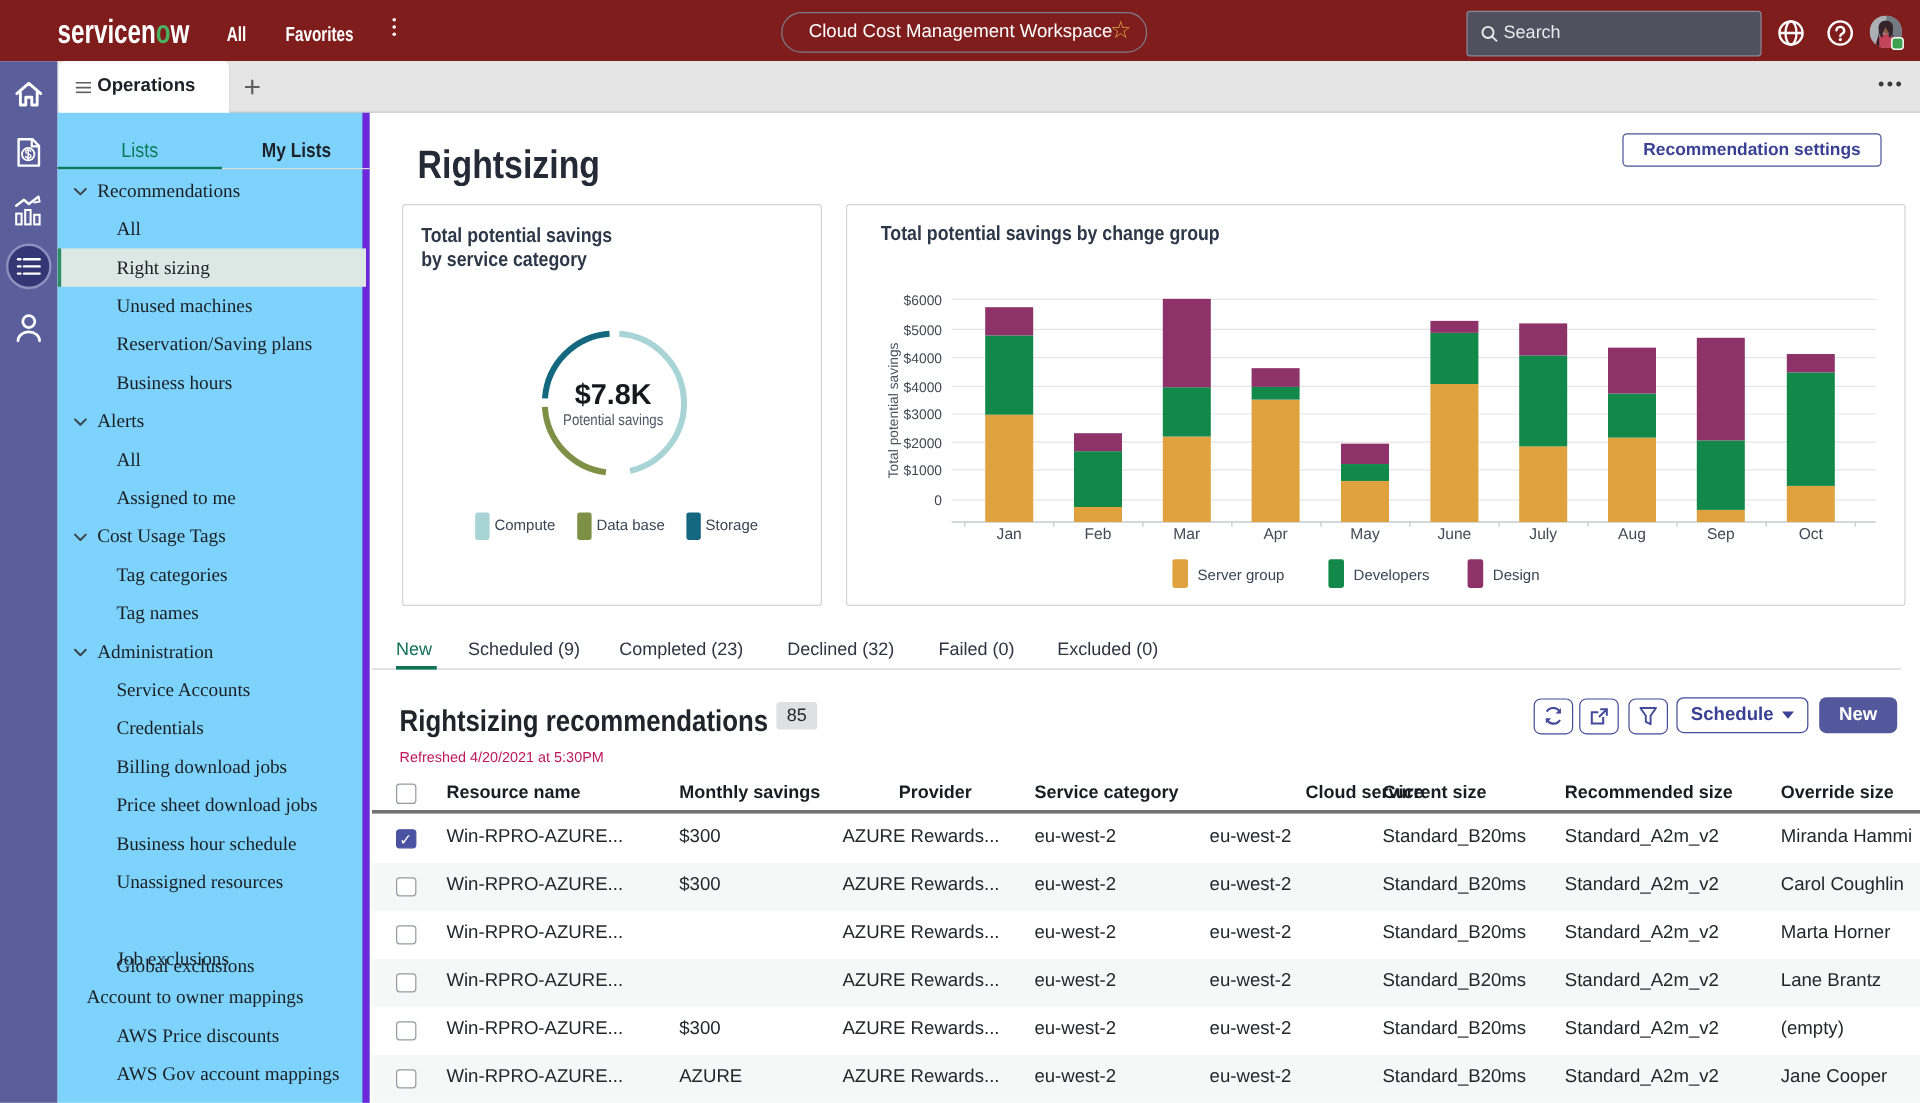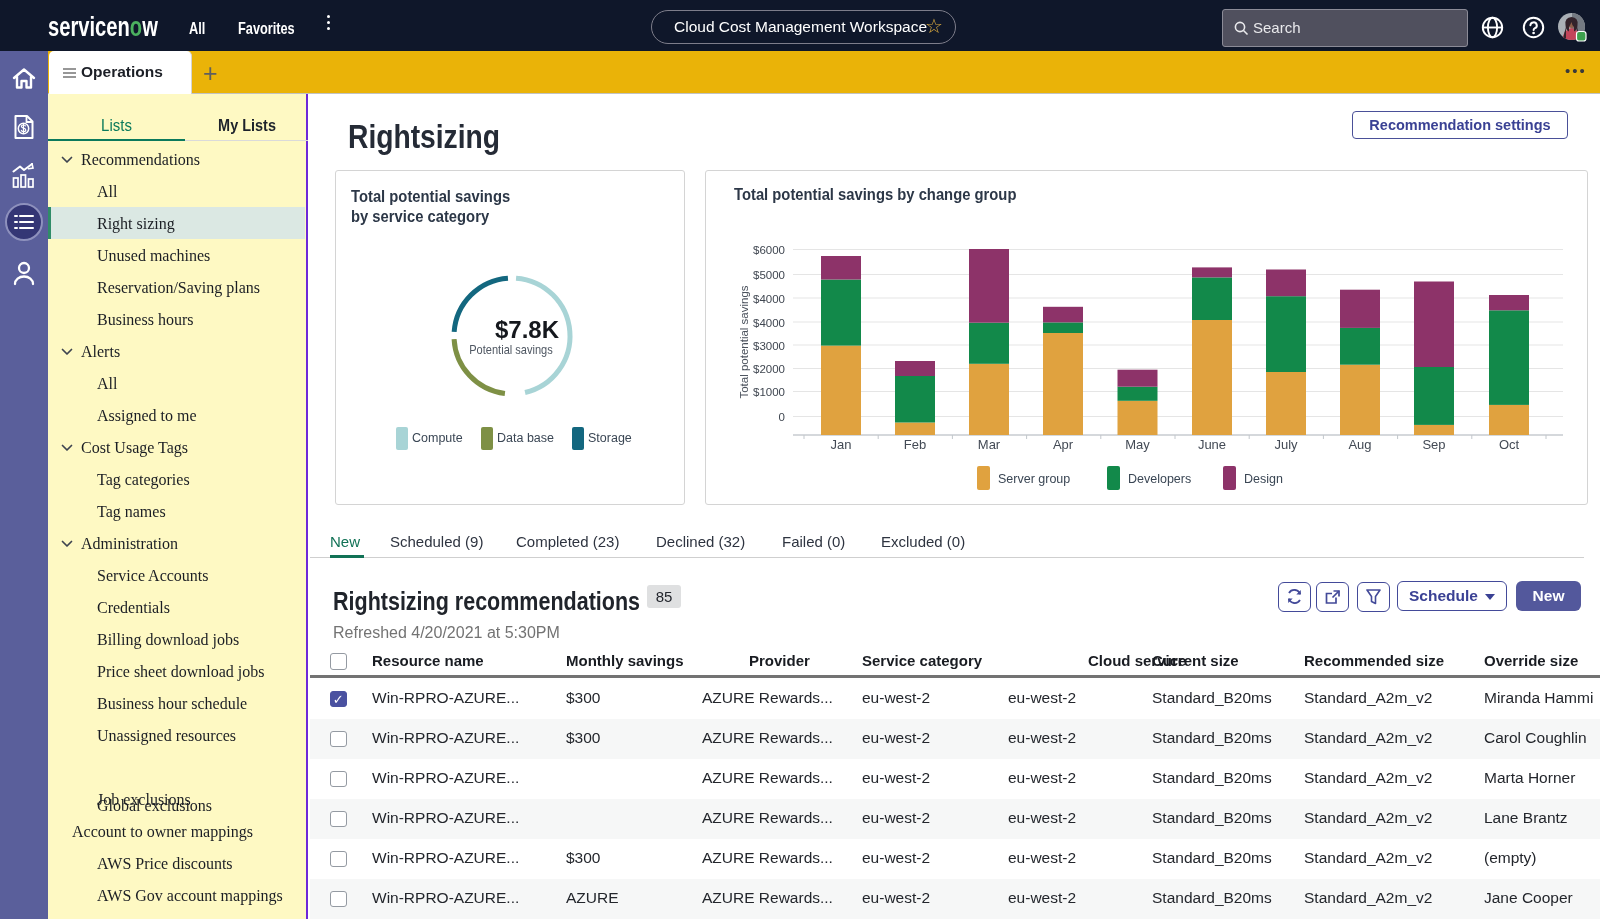--- a/index.html
+++ b/index.html
@@ -1,43 +1,43 @@
 <!DOCTYPE html>
 <html><head>
 <meta charset="utf-8">
 <style>
 * { margin:0; padding:0; box-sizing:border-box; }
 html,body { width:1600px; height:919px; overflow:hidden; font-family:"Liberation Sans", sans-serif; background:#fff; }
 
 
-#topbar { position:absolute; left:0; top:0; width:1600px; height:51px; background:#0f172a; }
+#topbar { position:absolute; left:0; top:0; width:1600px; height:51px; background:#7f1d1d; }
 #logo { position:absolute; left:48px; top:13px; font-size:28px; line-height:28px; font-weight:bold; color:#fff; transform:scaleX(0.72); transform-origin:0 50%; }
 #logo .grn { color:#4bb05f; }
 .topnav { position:absolute; top:0; height:51px; line-height:58px; color:#fff; font-size:17px; font-weight:bold; transform:scaleX(0.75); transform-origin:0 50%; }
 #kebab { position:absolute; left:327px; top:15px; width:4px; }
 #kebab div { width:3.2px; height:3.2px; border-radius:50%; background:#fff; margin-bottom:2.9px; }
 #pill { position:absolute; left:651px; top:10px; width:305px; height:34px; border:1px solid #7d7d8a; border-radius:17px; color:#fff; font-size:15.5px; line-height:32px; padding-left:22px; }
 #pill .star { position:absolute; right:12px; top:-1px; color:#d9a93f; font-size:20px; }
 #search { position:absolute; left:1222px; top:9px; width:246px; height:38px; background:#50505e; border:1px solid #8b8b97; border-radius:3px; color:#e9e9ec; font-size:15px; line-height:36px; padding-left:30px; }
 .ticon { position:absolute; top:16px; }
 
 
 #rail { position:absolute; left:0; top:51px; width:48px; height:868px; background:#5a5f9b; }
 .railicon { position:absolute; left:0; width:48px; text-align:center; }
 #railsel { position:absolute; left:5px; top:152px; width:38px; height:38px; border-radius:50%; background:#343675; border:2px solid #8e91bd; }
 
 
-#tabstrip { position:absolute; left:48px; top:51px; width:1552px; height:43px; background:#eab308; border-bottom:1px solid #c2c3c2; }
+#tabstrip { position:absolute; left:48px; top:51px; width:1552px; height:43px; background:#e5e5e5; border-bottom:1px solid #c2c3c2; }
 #opstab { position:absolute; left:1px; top:0px; width:143px; height:44px; background:#fff; border-radius:5px 5px 0 0; border-right:1px solid #d4d4d4; }
 #opstab .lbl { position:absolute; left:32px; top:12px; font-size:15.5px; font-weight:bold; color:#1c1f26; }
 #plus { position:absolute; left:155px; top:8px; font-size:25px; color:#5f5f5f; font-weight:300; }
 #dots { position:absolute; left:1517px; top:11px; font-size:15px; color:#3a3a3a; letter-spacing:2px; }
 
 
-#sidebar { position:absolute; left:48px; top:94px; width:260px; height:825px; background:#fef9c3; border-right:2px solid #6d28d9; }
+#sidebar { position:absolute; left:48px; top:94px; width:260px; height:825px; background:#7dd3fc; border-right:6px solid #6d28d9; }
 #stabs { position:absolute; left:0; top:0; width:260px; height:47px; border-bottom:1px solid #dadada; }
 #stab-lists { position:absolute; left:0; top:0; width:137px; height:47px; text-align:center; padding-top:23px; line-height:17px; font-size:17px; color:#0b7a5c; border-bottom:2.5px solid #0b7a5c; transform-origin:50% 100%; }
 #stab-my { position:absolute; left:137px; top:0; width:124px; height:47px; text-align:center; padding-top:23px; line-height:17px; font-size:17px; font-weight:bold; color:#1d222b; }
 .titem { position:absolute; left:0; width:259px; height:32px; line-height:32px; font-size:16px; color:#1b1e24; white-space:nowrap;font-family:Liberation Serif, serif; }
 .titem.parent { padding-left:33px; }
 .titem.child { padding-left:49px; }
 .chev { position:absolute; left:12px; top:10px; }
 #selrow { position:absolute; left:0px; top:113px; width:257px; height:32px; background:#dbe8e3; border-left:3px solid #2f8c68; }
 
 
@@ -51,21 +51,21 @@
 .cardtitle { font-size:17px; font-weight:bold; color:#2c3747; transform:scaleX(0.87); transform-origin:0 0; white-space:nowrap; }
 
 
 .ftab { position:absolute; top:439px; height:28px; font-size:15px; color:#2e3440; }
 #tabline { position:absolute; left:0px; top:463px; width:1274px; height:1px; background:#cfcfcf; }
 #newunder { position:absolute; left:20px; top:461px; width:34px; height:3px; background:#117256; }
 
 
 #ltitle { position:absolute; left:23px; top:495px; font-size:25px; line-height:25px; font-weight:bold; color:#20242b; transform:scaleX(0.86); transform-origin:0 0; white-space:nowrap; }
 #lbadge { position:absolute; left:337px; top:491px; width:34px; height:23px; background:#dfe0e1; border-radius:3px; text-align:center; line-height:23px; font-size:15px; color:#24272e; }
-#refreshed { position:absolute; left:23px; top:530px; font-size:16px; color:#737373; }
+#refreshed { position:absolute; left:23px; top:530px; font-size:12px; color:#be185d; }
 .iconbtn { position:absolute; top:488px; width:33px; height:30px; border:1.4px solid #434a99; border-radius:6px; }
 #schedbtn { position:absolute; left:1087px; top:487px; width:110px; height:30px; border:1.4px solid #434a99; border-radius:6px; text-align:center; line-height:28px; font-size:15.5px; font-weight:bold; color:#3a4194; }
 #newbtn { position:absolute; left:1206px; top:487px; width:65px; height:30px; background:#53589c; border-radius:6px; text-align:center; line-height:30px; font-size:15.5px; font-weight:bold; color:#fff; }
 .caret { display:inline-block; width:0; height:0; border-left:5px solid transparent; border-right:5px solid transparent; border-top:6px solid #3a4194; margin-left:7px; margin-bottom:1px; }
 
 
 #thead { position:absolute; left:0; top:551px; width:1290px; height:33px; border-bottom:3px solid #737373; }
 .th { position:absolute; top:7px; font-size:15px; font-weight:bold; color:#191c22; white-space:nowrap; }
 .trow { position:absolute; left:0; width:1290px; height:40px; }
 .trow.alt { background:#f6f7f7; }
@@ -221,21 +221,21 @@
   <h1>Rightsizing</h1>
   <div id="recbtn">Recommendation settings</div>
 
   <div class="card" id="card1">
     <div class="cardtitle" style="position:absolute;left:15px;top:16px;line-height:20px;">Total potential savings<br>by service category</div>
     <svg style="position:absolute;left:111px;top:100px;" width="130" height="130" viewBox="0 0 130 130">
         <path d="M69.05 7.14 A58 58 0 0 1 78.05 121.51" fill="none" stroke="#a8d4d6" stroke-width="5"></path>
         <path d="M57.93 122.57 A58 58 0 0 1 7.08 68.04" fill="none" stroke="#7e9045" stroke-width="5"></path>
         <path d="M7.14 60.95 A58 58 0 0 1 60.95 7.14" fill="none" stroke="#13677f" stroke-width="5"></path>
       </svg>
-    <div style="position:absolute;left:16px;top:147px;width:350px;text-align:center;font-size:24px;line-height:24px;font-weight:bold;color:#15181d;">$7.8K</div>
+    <div style="position:absolute;left:0;top:147px;width:350px;text-align:center;font-size:24px;line-height:24px;font-weight:bold;color:#15181d;">$7.8K</div>
     <div style="position:absolute;left:0;top:172px;width:350px;text-align:center;font-size:13px;line-height:13px;color:#4f5762;transform:scaleX(0.85);">Potential savings</div>
     <div id="dlegend">
         <div style="position:absolute;left:60px;top:256px;width:11.5px;height:23px;background:#a8d4d6;border-radius:2px;"></div>
         <div style="position:absolute;left:76px;top:260px;font-size:12.5px;color:#3a4654;">Compute</div>
         <div style="position:absolute;left:145px;top:256px;width:11.5px;height:23px;background:#7e9045;border-radius:2px;"></div>
         <div style="position:absolute;left:161px;top:260px;font-size:12.5px;color:#3a4654;">Data base</div>
         <div style="position:absolute;left:236px;top:256px;width:11.5px;height:23px;background:#13677f;border-radius:2px;"></div>
         <div style="position:absolute;left:252px;top:260px;font-size:12.5px;color:#3a4654;">Storage</div>
       </div>
   </div>

